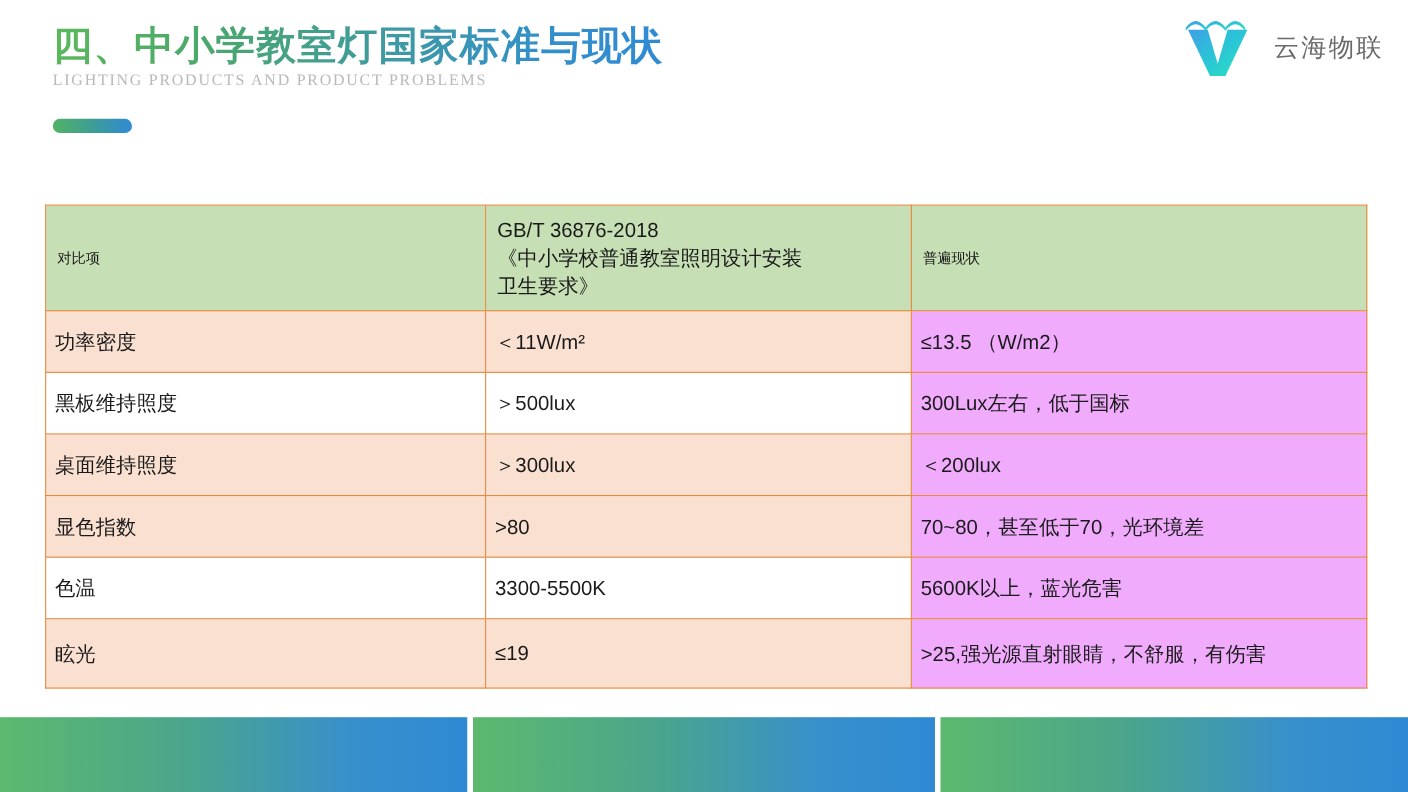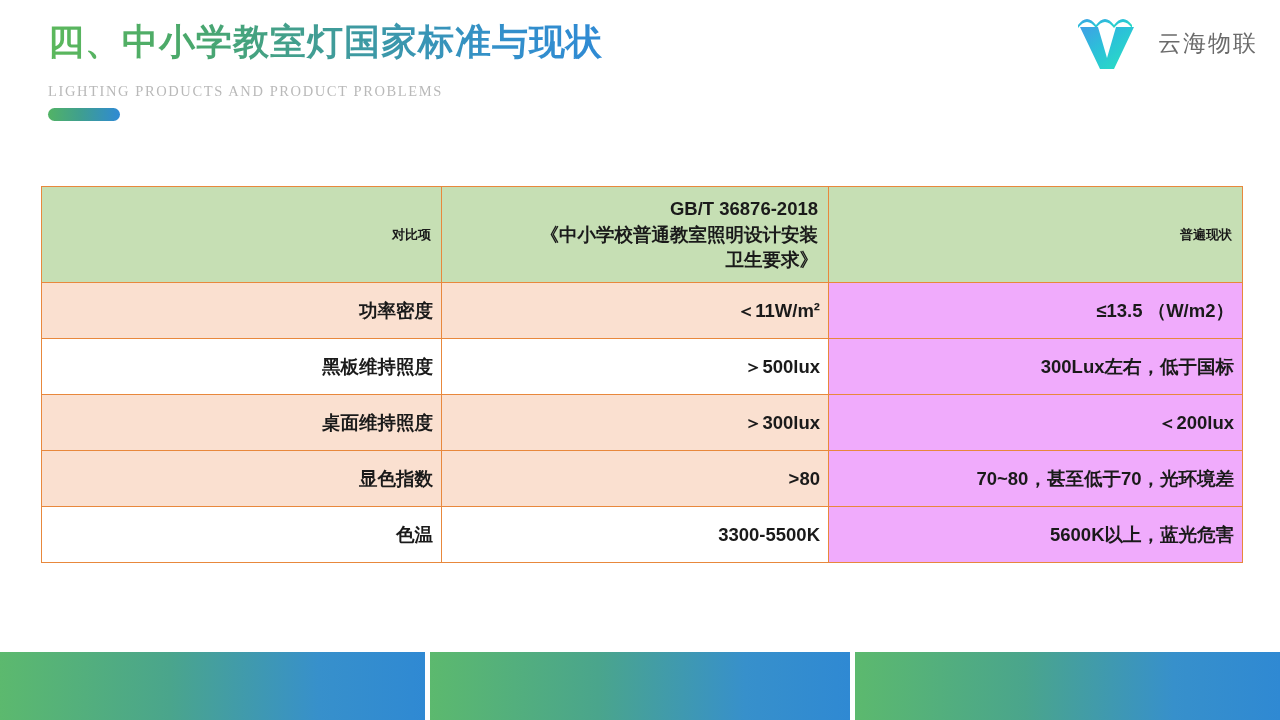--- a/index.html
+++ b/index.html
@@ -23,21 +23,21 @@
     letter-spacing: 1px;
     line-height: 1.25;
     background-image: linear-gradient(90deg, #5cb85c 0%, #4aa86b 25%, #3e9aa0 55%, #3390c9 80%, #2f8ad4 100%);
     -webkit-background-clip: text;
     background-clip: text;
     color: transparent;
     -webkit-text-fill-color: transparent;
     white-space: nowrap;
   }
   .slide-subtitle {
-    margin-top: 18px;
+    margin-top: 0;
     font-size: 14.5px;
     letter-spacing: 1.6px;
     color: #b9b9b9;
     font-weight: 500;
     white-space: nowrap;
   }
   .accent-pill {
     position: absolute;
     left: 48px; top: 108px;
     width: 72px; height: 13px;
@@ -63,24 +63,24 @@
   
   .cmp-table {
     position: absolute;
     left: 41px; top: 186px;
     width: 1201px;
     border-collapse: collapse;
     table-layout: fixed;
   }
   .cmp-table td, .cmp-table th {
     border: 1px solid #e8883c;
-    text-align: right;
+    text-align: left;
     vertical-align: middle;
     color: #1a1a1a;
-    font-weight: bold;
+    font-weight: normal;
   }
   .col-item   { width: 400px; }
   .col-std    { width: 387px; }
   .col-status { width: 414px; }
 
   thead th {
     background: #c6dfb4;
     height: 96px;
     padding: 6px 10px;
     font-size: 13px;
@@ -172,20 +172,25 @@
       <tr class="odd">
         <td class="c-item">显色指数</td>
         <td class="c-std">&gt;80</td>
         <td class="c-status">70~80，甚至低于70，光环境差</td>
       </tr>
       <tr class="even">
         <td class="c-item">色温</td>
         <td class="c-std">3300-5500K</td>
         <td class="c-status">5600K以上，蓝光危害</td>
       </tr>
+      <tr class="odd tall">
+        <td class="c-item">眩光</td>
+        <td class="c-std">≤19</td>
+        <td class="c-status">&gt;25,强光源直射眼睛，不舒服，有伤害</td>
+      </tr>
     </tbody>
   </table>
 
   <div class="bottom-bars">
     <div class="bar bar-1"></div>
     <div class="bar-gap"></div>
     <div class="bar bar-2"></div>
     <div class="bar-gap"></div>
     <div class="bar bar-3"></div>
   </div>

